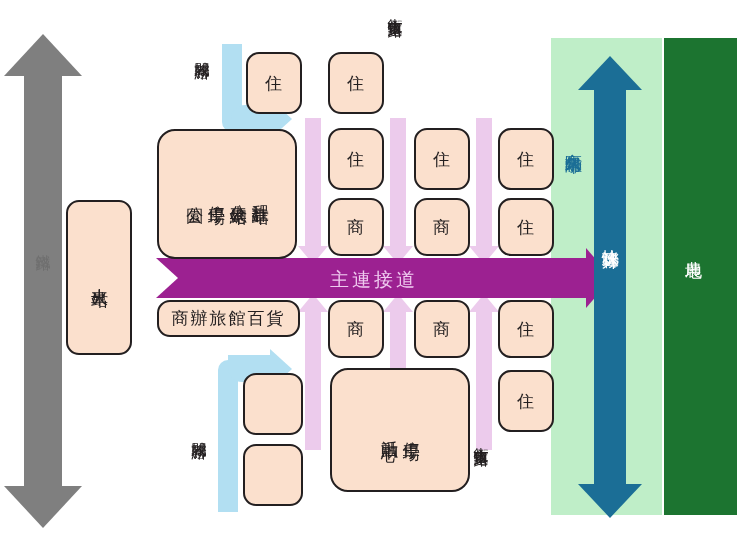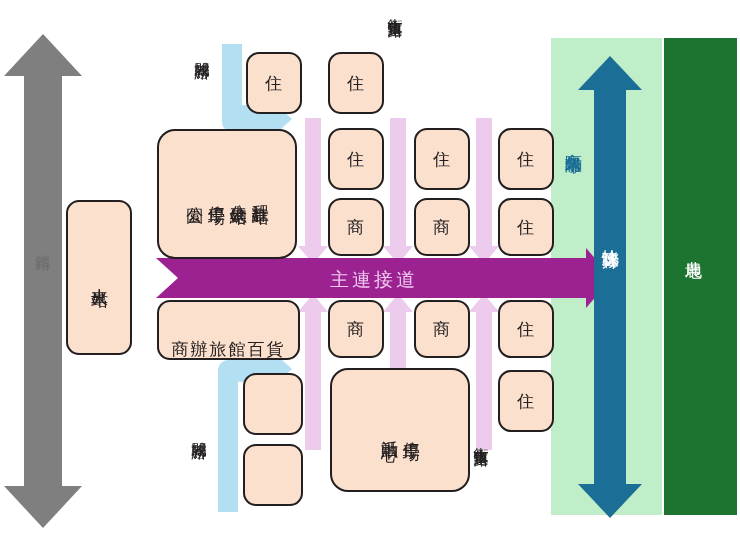--- a/index.html
+++ b/index.html
@@ -153,21 +153,21 @@
     <span class="lbl">商</span>
   </div>
 
   <div class="abs parcel" style="left:498px;top:128px;width:56px;height:62px;">
     <span class="lbl">住</span>
   </div>
   <div class="abs parcel" style="left:498px;top:198px;width:56px;height:58px;">
     <span class="lbl">住</span>
   </div>
 
-  <div class="abs parcel" style="left:157px;top:300px;width:143px;height:60px;align-items:flex-end;">
+  <div class="abs parcel" style="left:157px;top:300px;width:143px;height:37px;">
     <span class="lbl" style="font-size:17px;letter-spacing:2px;">商辦旅館百貨</span>
   </div>
 
   <div class="abs parcel" style="left:243px;top:373px;width:60px;height:62px;">
     <span class="lbl"></span>
   </div>
   <div class="abs parcel" style="left:243px;top:444px;width:60px;height:62px;">
     <span class="lbl"></span>
   </div>
 

